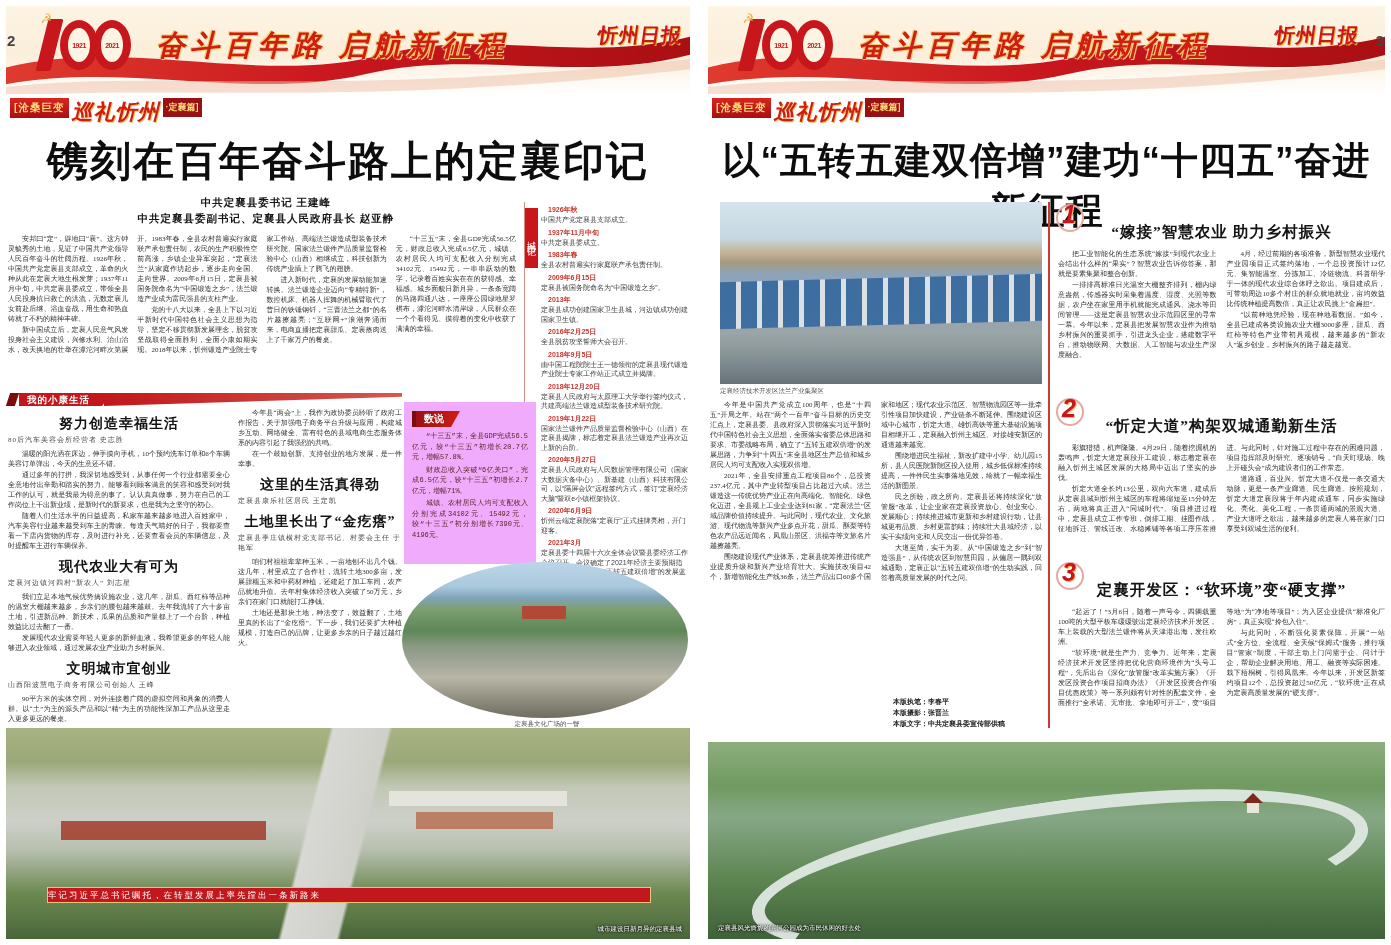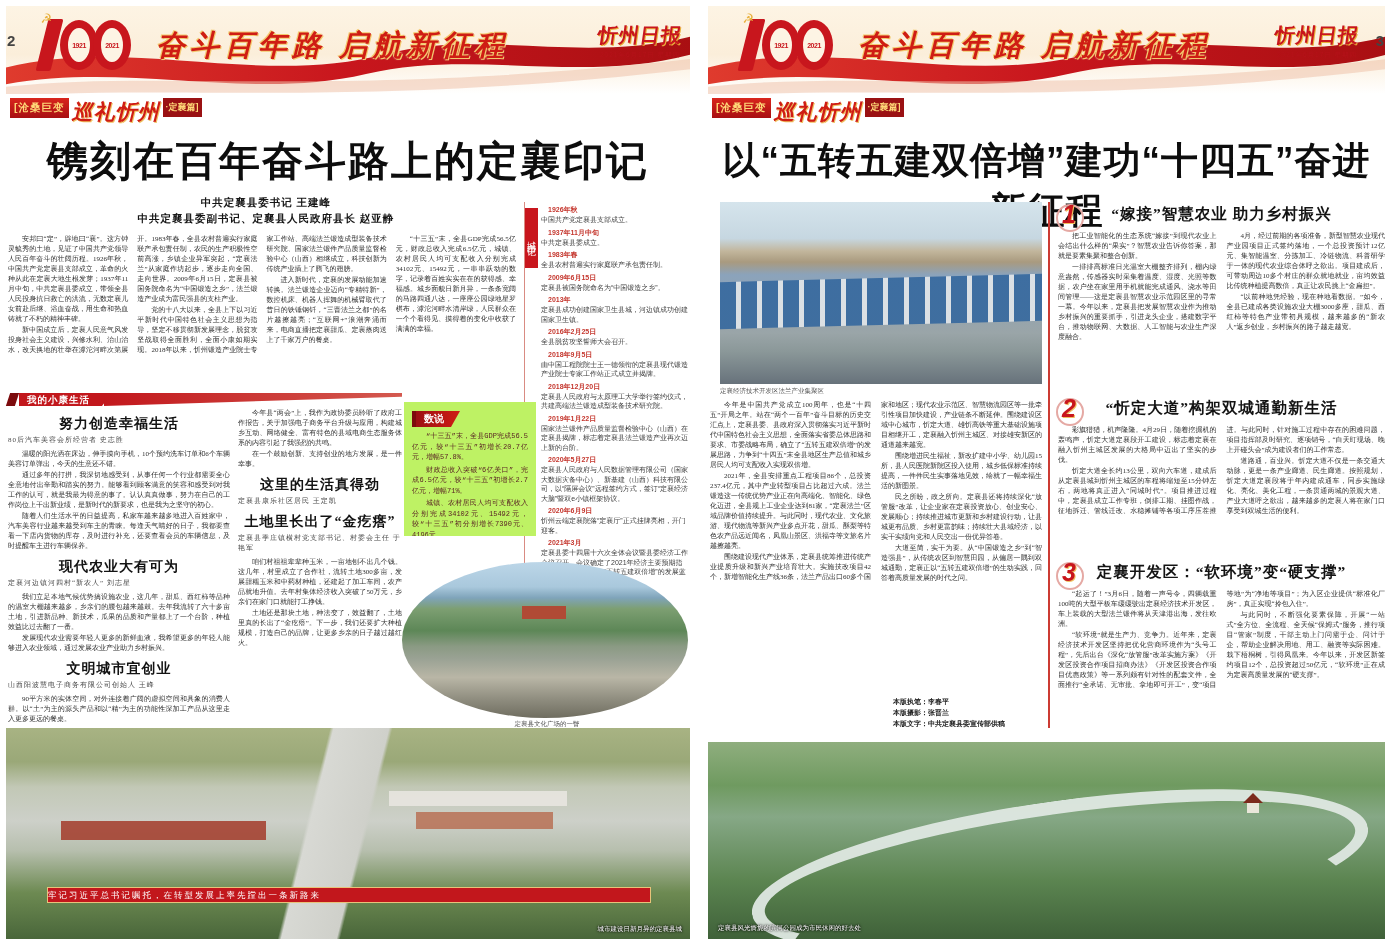--- a/index.html
+++ b/index.html
@@ -75,21 +75,21 @@
   .xk-text{background:#c2171c;color:#fff;font-size:9.5px;font-weight:bold;line-height:13px;
            padding:0 22px 0 8px;letter-spacing:1px;
            clip-path:polygon(0 0,100% 0,calc(100% - 10px) 100%,0 100%);text-align:center;}
   .xk-tail{flex:1;background:linear-gradient(90deg,#c2171c,#d4594f);
            clip-path:polygon(0 0,100% 0,100% 28%,0 100%);margin-left:-8px;}
 
   .colL{position:absolute;left:2px;top:402px;width:222px;height:318px;overflow:hidden;}
   .colM{position:absolute;left:232px;top:402px;width:164px;height:318px;overflow:hidden;}
 
   
-  .shushuo{position:absolute;left:398px;top:396px;width:132px;height:134px;background:#bef264;
+  .shushuo{position:absolute;left:398px;top:396px;width:132px;height:162px;background:#f0abfc;
            box-sizing:border-box;padding:6px 8px;overflow:hidden;}
   .ds-tab{display:inline-block;background:linear-gradient(90deg,#9c1013,#cf1d14);color:#fff;
           font-size:10px;font-weight:bold;padding:1px 16px 1px 8px;border-left:4px solid #7c0b0d;
           clip-path:polygon(0 0,100% 0,calc(100% - 9px) 100%,0 100%);margin-bottom:4px;}
   .ds-p{font-size:7px;line-height:10.5px;color:#5a2424;text-indent:2em;margin:0 0 2px;
         font-family:Liberation Mono, monospace;text-align:justify;}
 
   
   .ovalphoto{position:absolute;left:396px;top:556px;width:286px;height:156px;border-radius:50%;
              background:linear-gradient(180deg,#bcd6e8 0%,#a9c8dc 16%,#7fa4ba 23%,#7d9f72 30%,
@@ -120,21 +120,21 @@
   .roofs{position:absolute;left:0;top:42%;width:100%;height:26%;
          background:repeating-linear-gradient(90deg,#35689e 0 16px,#e3e7ea 16px 21px);
          transform:skewY(-1.5deg);opacity:.9;}
   .topcap{position:absolute;left:12px;top:381px;font-size:6.5px;color:#555;}
   .maincols{position:absolute;left:2px;top:394px;width:332px;height:328px;overflow:hidden;
             column-count:2;column-gap:10px;}
   .r-credits{position:absolute;left:178px;top:688px;width:154px;background:#fff;padding:2px 0;}
   .redrule{position:absolute;left:340px;top:196px;width:2px;height:526px;background:#cc3b33;}
   .art{position:absolute;left:350px;width:327px;}
   #art1{top:196px;height:188px;} #art2{top:390px;height:158px;} #art3{top:554px;height:168px;}
-  .art .h2{font-size:15.5px;margin:2px 0 6px;}
+  .art .h2{font-size:15.5px;margin:20px 0 6px;}
   .art-body{column-count:2;column-gap:10px;overflow:hidden;}
   #art1 .art-body{height:150px;} #art2 .art-body{height:120px;} #art3 .art-body{height:128px;}
   .marker{position:absolute;left:-4px;top:-2px;width:30px;height:32px;z-index:2;}
   .marker .mring{position:absolute;left:2px;top:4px;width:24px;height:24px;border:2px solid #e5a9a4;
                  border-radius:50%;}
   .mk-num{position:absolute;left:8px;top:0;font-size:25px;font-weight:900;font-style:italic;
           color:#c8161d;text-shadow:1px 1px 0 #f0c060;}
 
   .bottomphoto{position:absolute;left:0;top:736px;width:677px;height:197px;overflow:hidden;
                background:linear-gradient(180deg,#8fae7e 0%,#6f9a60 22%,#86a886 38%,#5c8551 70%,#3f6139 100%);}

